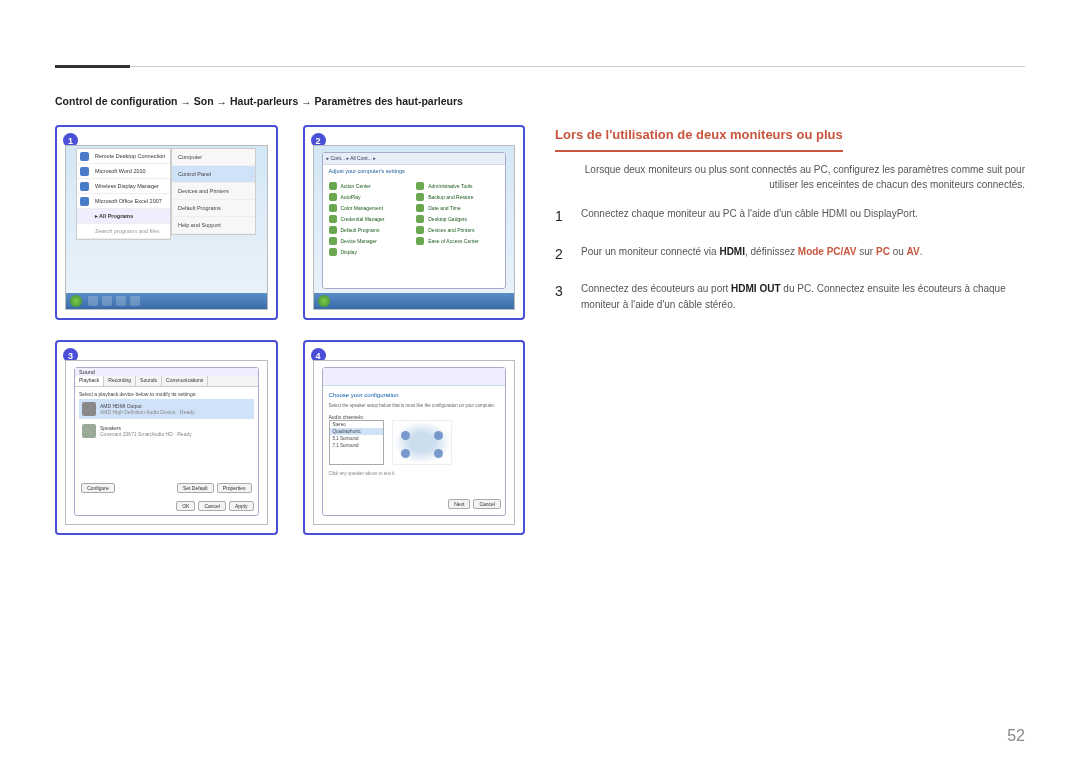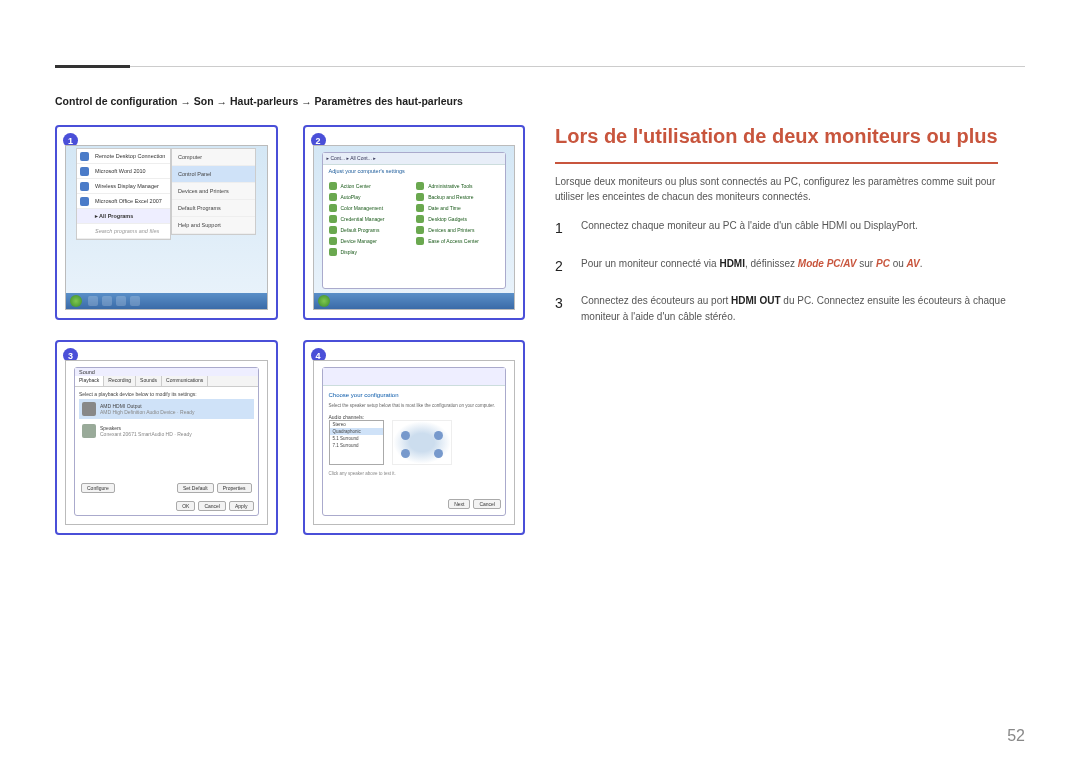--- a/index.html
+++ b/index.html
@@ -157,50 +157,51 @@
   .thumb4-sub { font-size: 4.5px; color: #666; margin-bottom: 6px; }
   .thumb4-row { display: flex; gap: 8px; align-items: center; }
   .listbox { width: 55px; height: 45px; border: 1px solid #aaa; font-size: 4.5px; }
   .listbox div { padding: 1px 3px; }
   .listbox .sel { background: #cfe2f8; }
   .spk-img { width: 60px; height: 45px; background: radial-gradient(ellipse at center, #cde 30%, #fff 70%); border: 1px solid #eee; position: relative; }
   .spk { position: absolute; width: 9px; height: 9px; background: #7799cc; border-radius: 50%; }
   .thumb4-hint { font-size: 4.5px; color: #888; margin-top: 6px; }
   
   .subheading {
-    font-size: 20px;
+    font-size: 13px;
     font-weight: 700;
     color: #c8553d;
     border-bottom: 2px solid #c8553d;
-    padding-bottom: 14px;
+    padding-bottom: 8px;
     display: inline-block;
     margin-bottom: 10px;
   }
   .intro {
     font-size: 10px;
     color: #555;
     line-height: 1.5;
     margin-bottom: 14px;
+    text-align: right;
   }
   .step {
     display: flex;
     gap: 14px;
     margin-bottom: 16px;
     font-size: 10px;
     color: #555;
     line-height: 1.55;
   }
   .step-num {
     font-size: 14px;
     font-weight: 400;
     color: #222;
     min-width: 12px;
   }
   .step-text b { color: #222; font-weight: 700; }
-  .step-text .hl { color: #c8553d; font-weight: 700; font-style: italic; }
+  .step-text .hl { color: #c8553d; font-weight: 700; }
   .page-num {
     position: absolute;
     bottom: 18px;
     right: 55px;
     font-size: 16px;
     color: #888;
   }
 </style>
 </head>
 <body>

